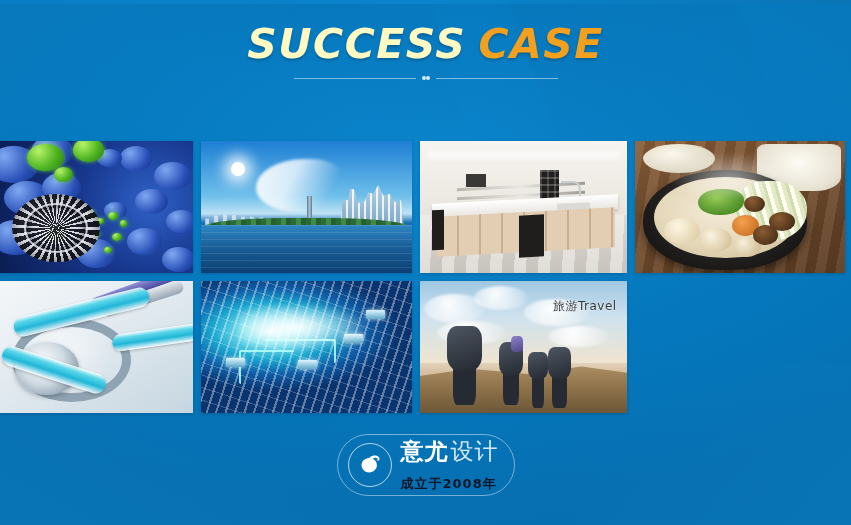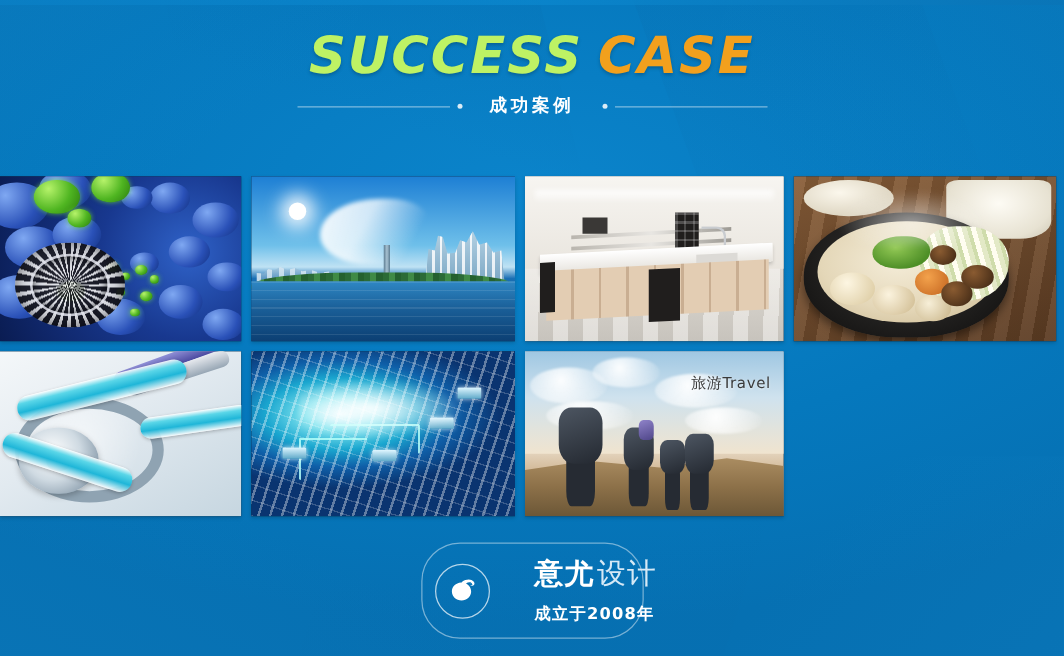--- a/index.html
+++ b/index.html
@@ -40,21 +40,21 @@
         background:linear-gradient(320deg,#1c8fd1 0%, rgba(28,143,209,0) 72%);
         transform:skewX(16deg); }
   .top-band { position:absolute; left:0; right:0; top:0; height:4px;
         background:linear-gradient(90deg,#0a80c6,#0b87ce,#0a74b6); opacity:.75; }
 
   
   .header { position:absolute; left:0; right:0; top:0; z-index:4; text-align:center; }
   .title { margin-top:24px; line-height:1; letter-spacing:1px; }
   .title span { font-size:41px; font-weight:bold; font-style:italic;
         font-family:"DejaVu Sans", sans-serif; letter-spacing:1.5px; }
-  .t-success { color:#bef264; text-shadow:0 2px 3px rgba(0,0,0,.22); }
+  .t-success { color:#fef9c3; text-shadow:0 2px 3px rgba(0,0,0,.22); }
   .t-case { color:#f2a01d; text-shadow:0 2px 3px rgba(0,0,0,.22); margin-left:12px; }
 
   .subrow { margin-top:11px; display:flex; align-items:center; justify-content:center; gap:0; }
   .dline { height:1px; width:122px; background:rgba(255,255,255,.48); }
   .ddot { width:4px; height:4px; border-radius:50%; background:rgba(255,255,255,.85); }
   .cn-title { color:#ffffff; font-size:14px; font-weight:bold; letter-spacing:3px;
         padding:0 22px; font-family:"DejaVu Sans", sans-serif; }
   .dline.left { margin-right:6px; }
   .dline.right { margin-left:6px; }
 
@@ -258,32 +258,32 @@
       clip-path:polygon(0% 30%, 24% 16%, 52% 26%, 78% 12%, 100% 24%, 100% 100%, 0% 100%); }
   .trv .hiker { position:absolute; background:#262b33; border-radius:44% 44% 18% 18%; }
   .trv .pack { position:absolute; border-radius:28% 28% 34% 34%;
       background:linear-gradient(160deg,#4d5662,#242931); }
   .trv .label2 { position:absolute; right:5%; top:13%; color:#3a3a3a; font-size:12px;
       font-family:"DejaVu Sans", sans-serif; letter-spacing:.5px;
       text-shadow:0 1px 2px rgba(255,255,255,.6); }
 
   
   .logo-badge { position:absolute; left:50%; transform:translateX(-50%);
-      top:434px; z-index:5; width:178px; height:77px;
+      top:434px; z-index:5; width:178px; height:62px;
       border:1px solid rgba(255,255,255,.45); border-radius:31px;
-      display:flex; align-items:center; padding:0 10px;gap:27px; }
+      display:flex; align-items:center; padding:0 10px; }
   .logo-mark { width:44px; height:44px; border-radius:50%;
       border:1px solid rgba(255,255,255,.7); flex:none; position:relative;
       display:flex; align-items:center; justify-content:center; }
   .logo-mark svg { display:block; }
   .logo-text { margin-left:9px; line-height:1.05; }
   .lt-row1 { font-family:"DejaVu Sans", sans-serif; white-space:nowrap; }
   .lt-bold { color:#ffffff; font-size:23px; font-weight:bold; letter-spacing:1px; }
   .lt-light { color:#d6e9f6; font-size:23px; font-weight:normal; letter-spacing:1px; margin-left:2px; }
-  .lt-row2 { color:#ffffff; font-size:13px; font-weight:bold; letter-spacing:1px;
+  .lt-row2 { color:#0f172a; font-size:13px; font-weight:bold; letter-spacing:1px;
       margin-top:14px; font-family:"DejaVu Sans", sans-serif; }
 </style>
 </head>
 <body>
 
 <div class="bg-wrap">
   <div class="bg-base"></div>
   <div class="facet f1"></div>
   <div class="facet f2"></div>
   <div class="facet f3"></div>
@@ -295,21 +295,20 @@
 </div>
 
 <div class="header">
   <div class="title">
     <span class="t-success">SUCCESS</span><span class="t-case">CASE</span>
   </div>
 
   <div class="subrow">
     <div class="dline left"></div>
     <div class="ddot"></div>
-    <div class="cn-title">成功案例</div>
     <div class="ddot"></div>
     <div class="dline right"></div>
   </div>
 
 </div>
 
 <div class="grid">
 
   <div class="tile">
     <div class="inner nano">

